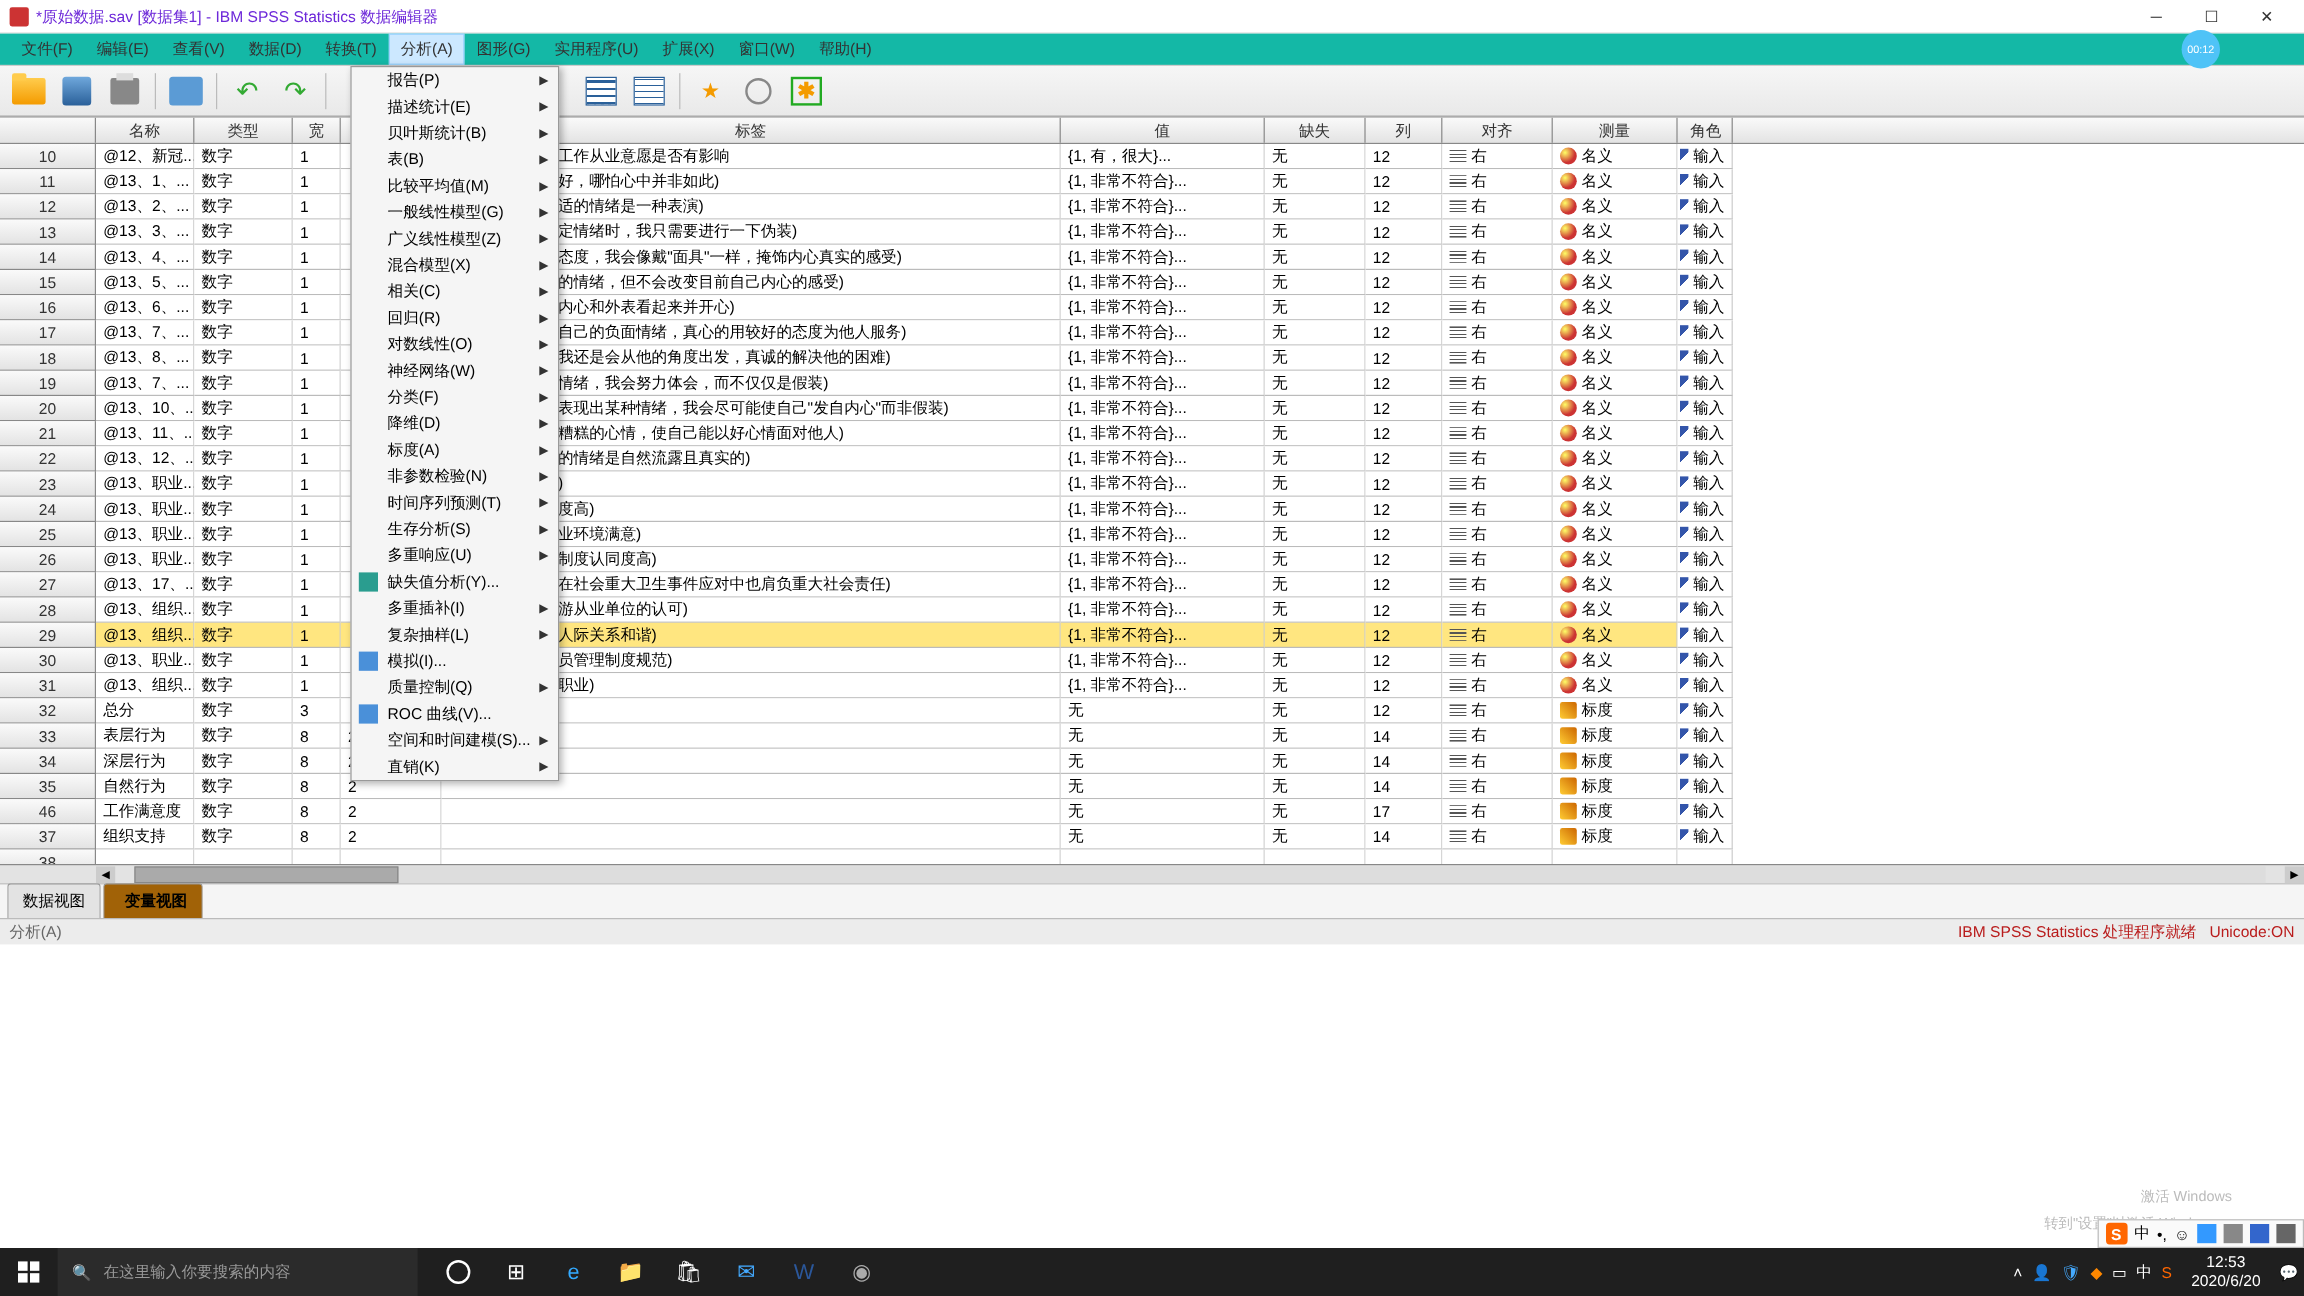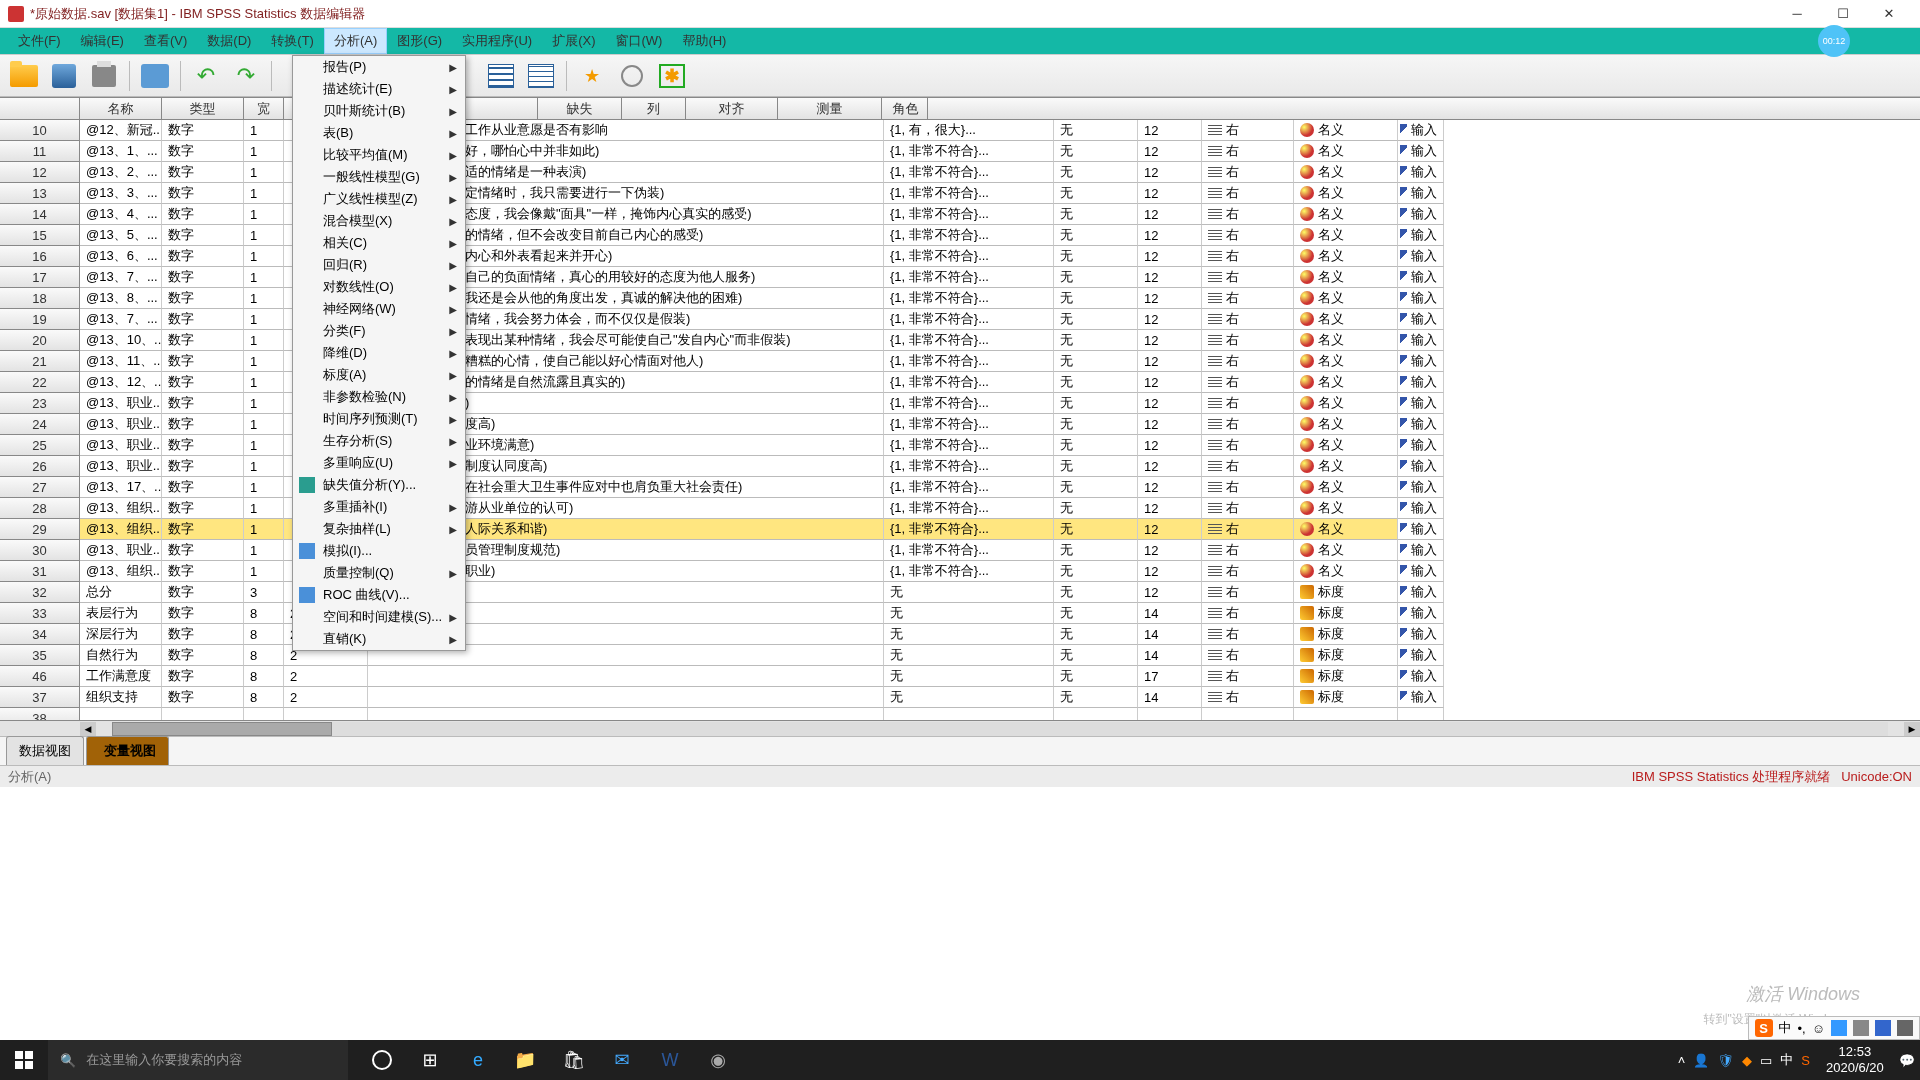--- a/index.html
+++ b/index.html
@@ -1,19 +1,19 @@
 <!DOCTYPE html>
 <html><head>
 <meta charset="utf-8">
 <style>
 * { margin: 0; padding: 0; box-sizing: border-box; font-family: "Microsoft YaHei", Arial, sans-serif; font-size: 13px; }
 body { background: #fff; width: 1920px; height: 1080px; overflow: hidden; position: relative; }
 .titlebar { height: 28px; background: #fff; display: flex; align-items: center; padding: 0 8px; border-bottom: 1px solid #ddd; }
 .titlebar-icon { width: 16px; height: 16px; background: #c33; margin-right: 6px; border-radius: 2px; }
-.titlebar-text { flex: 1; color: #7f1d1d; }
+.titlebar-text { flex: 1; color: #6d28d9; }
 .titlebar-controls { display: flex; gap: 0; }
 .titlebar-btn { width: 46px; height: 28px; display: flex; align-items: center; justify-content: center; color: #333; cursor: pointer; }
 .menubar { height: 27px; background: #14b8a6; display: flex; align-items: center; padding: 0 8px; border-bottom: 1px solid #ccc; position: relative; }
 .menu-item { padding: 4px 10px; cursor: pointer; color: #333; }
 .menu-item.open { background: #cce8ff; border: 1px solid #99d1ff; padding: 3px 9px; }
 .timer-badge { position: absolute; right: 70px; width: 32px; height: 32px; border-radius: 50%; background: #4fc3f7; color: #fff; display: flex; align-items: center; justify-content: center; font-size: 9px; }
 .toolbar { height: 42px; background: linear-gradient(#f6f6f6,#e9e9e9); display: flex; align-items: center; padding: 0 6px; border-bottom: 1px solid #bbb; gap: 4px; }
 .tool-btn { width: 36px; height: 36px; display: flex; align-items: center; justify-content: center; border: 1px solid transparent; border-radius: 3px; cursor: pointer; }
 .tool-sep { width: 1px; height: 30px; background: #bbb; margin: 0 3px; }
 .icon-folder { width: 28px; height: 22px; background: linear-gradient(#ffcc4d,#f49b00); border-radius: 2px; position: relative; }
@@ -52,21 +52,21 @@
 .role-icon{width:14px;height:12px;margin-right:4px;display:inline-block;background:linear-gradient(135deg,#35a 50%,transparent 50%);}
 .hscroll{height:16px;background:#e3e3e3;display:flex;align-items:center;border-top:1px solid #888;}
 .hscroll-track{flex:1;height:14px;background:#ddd;margin:0 16px;position:relative;}
 .hscroll-thumb{position:absolute;left:0;width:220px;height:14px;background:#aaa;border:1px solid #888;}
 .hscroll-btn{width:16px;height:14px;background:#ccc;display:flex;align-items:center;justify-content:center;font-size:9px;}
 .bottom-tabs{height:29px;display:flex;align-items:flex-end;padding-left:6px;background:#f5f5f5;border-top:1px solid #bbb;}
 .btab{padding:5px 12px;border:1px solid #999;border-bottom:none;background:#e3e3e3;margin-right:2px;cursor:pointer;border-radius:3px 3px 0 0;}
 .btab.active{background:#a16207;font-weight:bold;padding-left:17px;}
 .statusbar{height:22px;background:#ececec;border-top:1px solid #bbb;display:flex;align-items:center;padding:0 8px;color:#666;}
 .statusbar .right{margin-left:auto;color:#b91c1c;}
-.watermark{position:absolute;right:60px;bottom:74px;color:#bbb;font-size:18px;pointer-events:none;font-style:italic;}
+.watermark{position:absolute;right:60px;bottom:74px;color:#bbb;font-size:12px;pointer-events:none;}
 .watermark2{position:absolute;right:60px;bottom:52px;color:#bbb;font-size:12px;pointer-events:none;}
 .taskbar{position:absolute;bottom:0;left:0;right:0;height:40px;background:#1f1f1f;display:flex;align-items:center;}
 .win-btn{width:48px;height:40px;display:flex;align-items:center;justify-content:center;color:#fff;}
 .search-box{flex:0 0 300px;height:40px;background:#2b2b2b;display:flex;align-items:center;padding:0 12px;color:#999;}
 .search-box .mag{margin-right:10px;}
 .task-icons{display:flex;margin-left:10px;}
 .task-icon{width:48px;height:40px;display:flex;align-items:center;justify-content:center;color:#fff;font-size:18px;}
 .ti-circle{width:20px;height:20px;border:2px solid #fff;border-radius:50%;}
 .tray{margin-left:auto;display:flex;align-items:center;padding-right:4px;color:#fff;gap:8px;}
 .tray-time{text-align:center;font-size:11px;line-height:1.2;padding:0 8px;}
@@ -254,20 +254,21 @@
     </div>
   </div>
 
 <div class="grid-wrap">
   <div class="grid-header">
     <div class="gh-cell gc0"></div>
     <div class="gh-cell gc1">名称</div>
     <div class="gh-cell gc2">类型</div>
     <div class="gh-cell gc3">宽</div>
     <div class="gh-cell gc4"></div>
+    <div class="gh-cell gc5">标签</div>
     <div class="gh-cell gc6">值</div>
     <div class="gh-cell gc7">缺失</div>
     <div class="gh-cell gc8">列</div>
     <div class="gh-cell gc9">对齐</div>
     <div class="gh-cell gc10">测量</div>
     <div class="gh-cell gc11">角色</div>
   </div>
   <div class="grid-body" id="gbody">
       <div class="grid-row">
         <div class="gc gc0 row-hdr">10</div>

